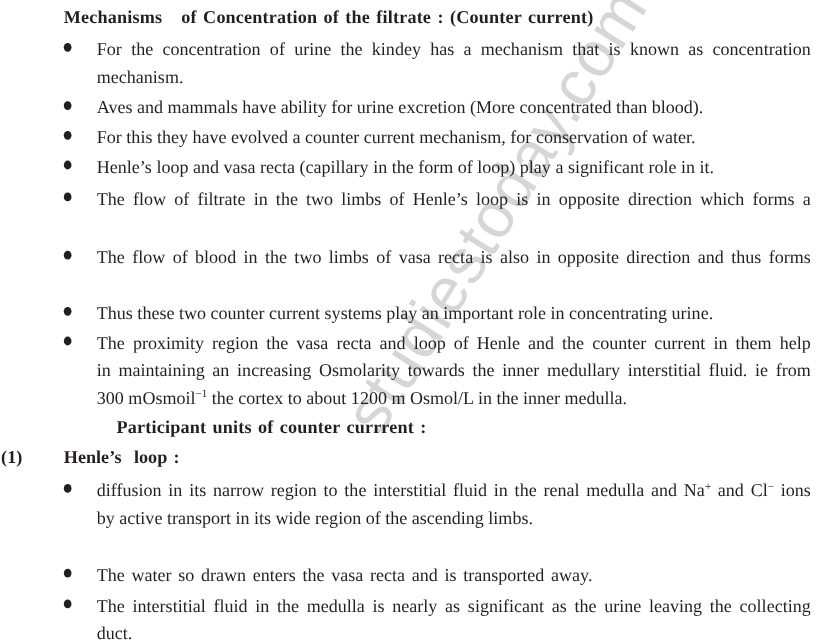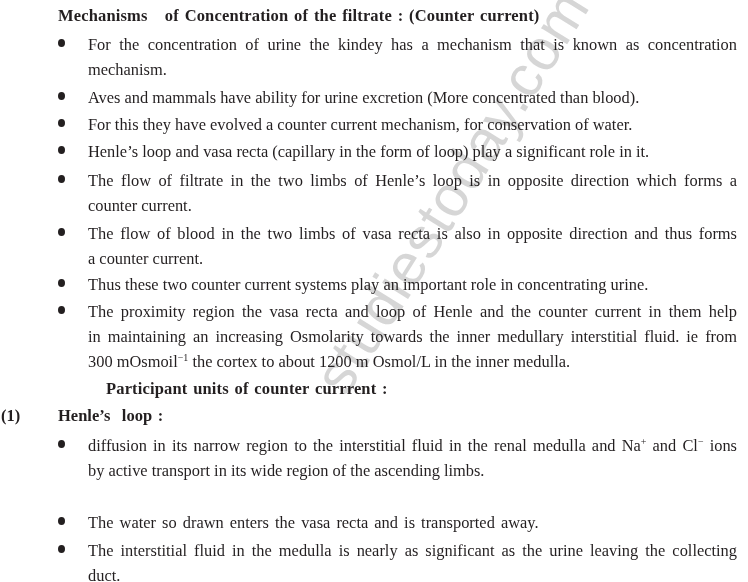--- a/index.html
+++ b/index.html
@@ -161,29 +161,27 @@
       <span class="bullet-dot"></span>
       <div class="bullet-text">
         <span class="ln">Henle’s loop and vasa recta (capillary in the form of loop) play a significant role in it.</span>
       </div>
     </div>
 
     <div class="bullet-item" style="top:168px;">
       <span class="bullet-dot"></span>
       <div class="bullet-text">
         <span class="ln j">The flow of filtrate in the two limbs of Henle’s loop is in opposite direction which forms a</span>
-        <span class="ln">counter current.</span>
       </div>
     </div>
 
     <div class="bullet-item" style="top:221px;">
       <span class="bullet-dot"></span>
       <div class="bullet-text">
         <span class="ln j">The flow of blood in the two limbs of vasa recta is also in opposite direction and thus forms</span>
-        <span class="ln">a counter current.</span>
       </div>
     </div>
 
     <div class="bullet-item" style="top:272px;">
       <span class="bullet-dot"></span>
       <div class="bullet-text">
         <span class="ln">Thus these two counter current systems play an important role in concentrating urine.</span>
       </div>
     </div>
 

